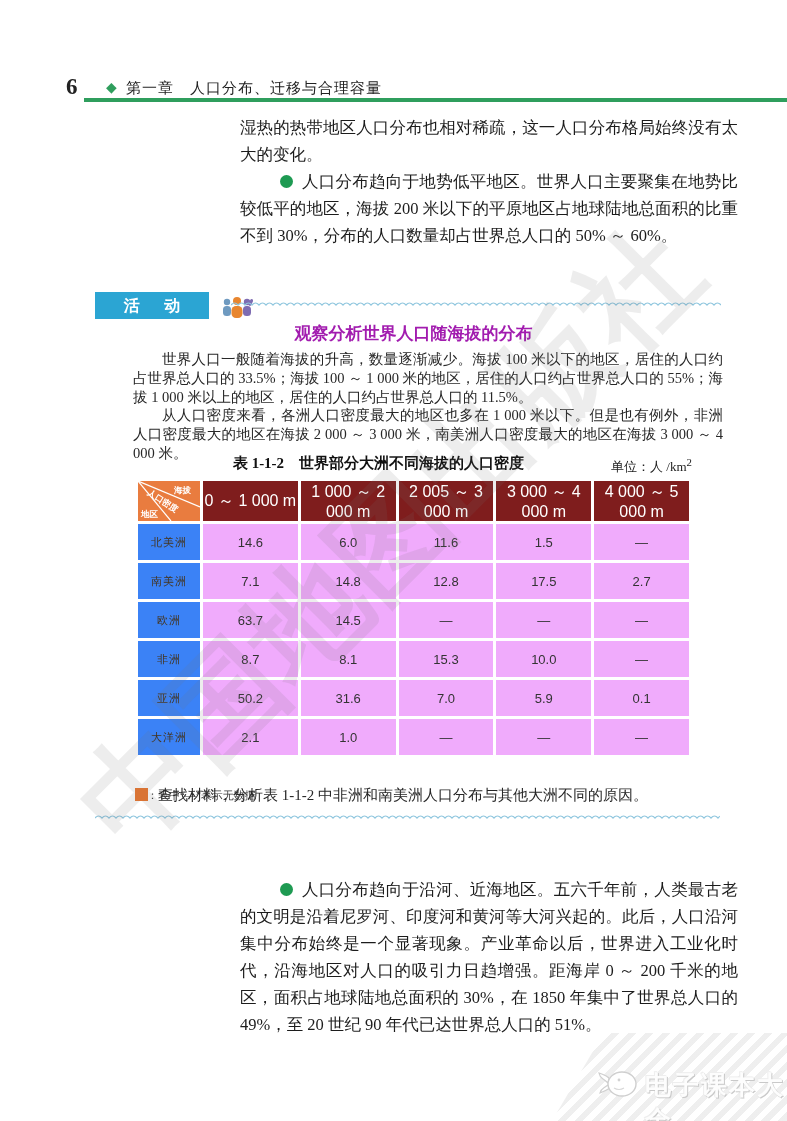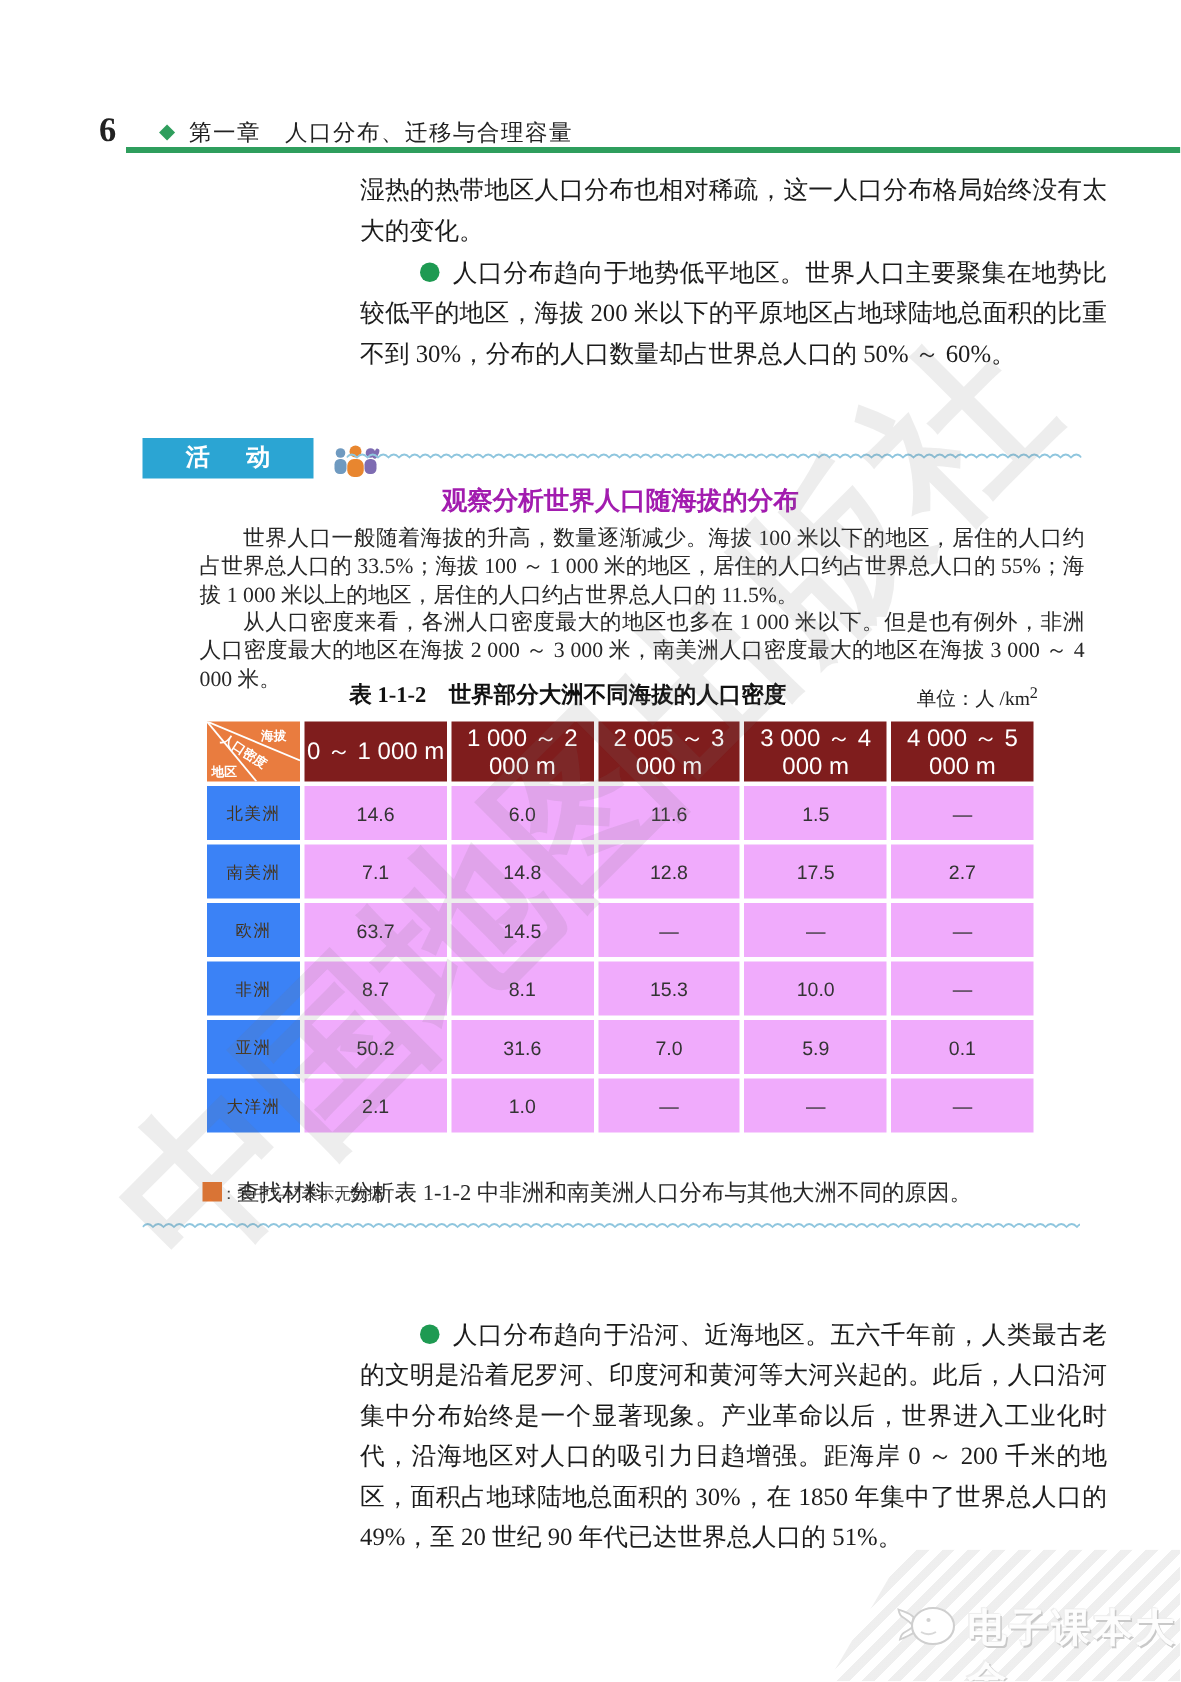--- a/index.html
+++ b/index.html
@@ -9,21 +9,21 @@
   
   .page-num{position:absolute;left:66px;top:74px;font-size:23px;font-weight:bold;
             font-family:"Liberation Serif",serif;color:#222;}
   .chap-diamond{position:absolute;left:106px;top:79px;font-size:14px;color:#2f9e5d;}
   .chap-title{position:absolute;left:126px;top:79px;font-size:15px;font-weight:normal;
               font-family:"Liberation Sans",sans-serif;color:#222;letter-spacing:1px;}
   .head-rule{position:absolute;left:84px;top:98px;width:703px;height:4px;background:#2f9e5d;}
 
   
   .para{position:absolute;width:498px;font-size:16.5px;line-height:27px;text-align:justify;}
-  .p1{left:240px;top:114px;font-family:Liberation Mono, monospace;}
+  .p1{left:240px;top:114px;}
   .p2{left:240px;top:168px;text-indent:2.4em;}
   .p-bottom{left:240px;top:876px;text-indent:2.4em;}
   .bullet{display:inline-block;width:13px;height:13px;border-radius:50%;
           background:#1e9a52;margin-right:9px;vertical-align:-1px;}
 
   
   .act-label{position:absolute;left:95px;top:292px;width:114px;height:27px;background:#2ba5d3;
              color:#fff;font-family:"Liberation Sans",sans-serif;font-weight:bold;font-size:16px;
              text-align:center;line-height:27px;letter-spacing:10px;text-indent:10px;}
   .people{position:absolute;left:221px;top:295px;}

